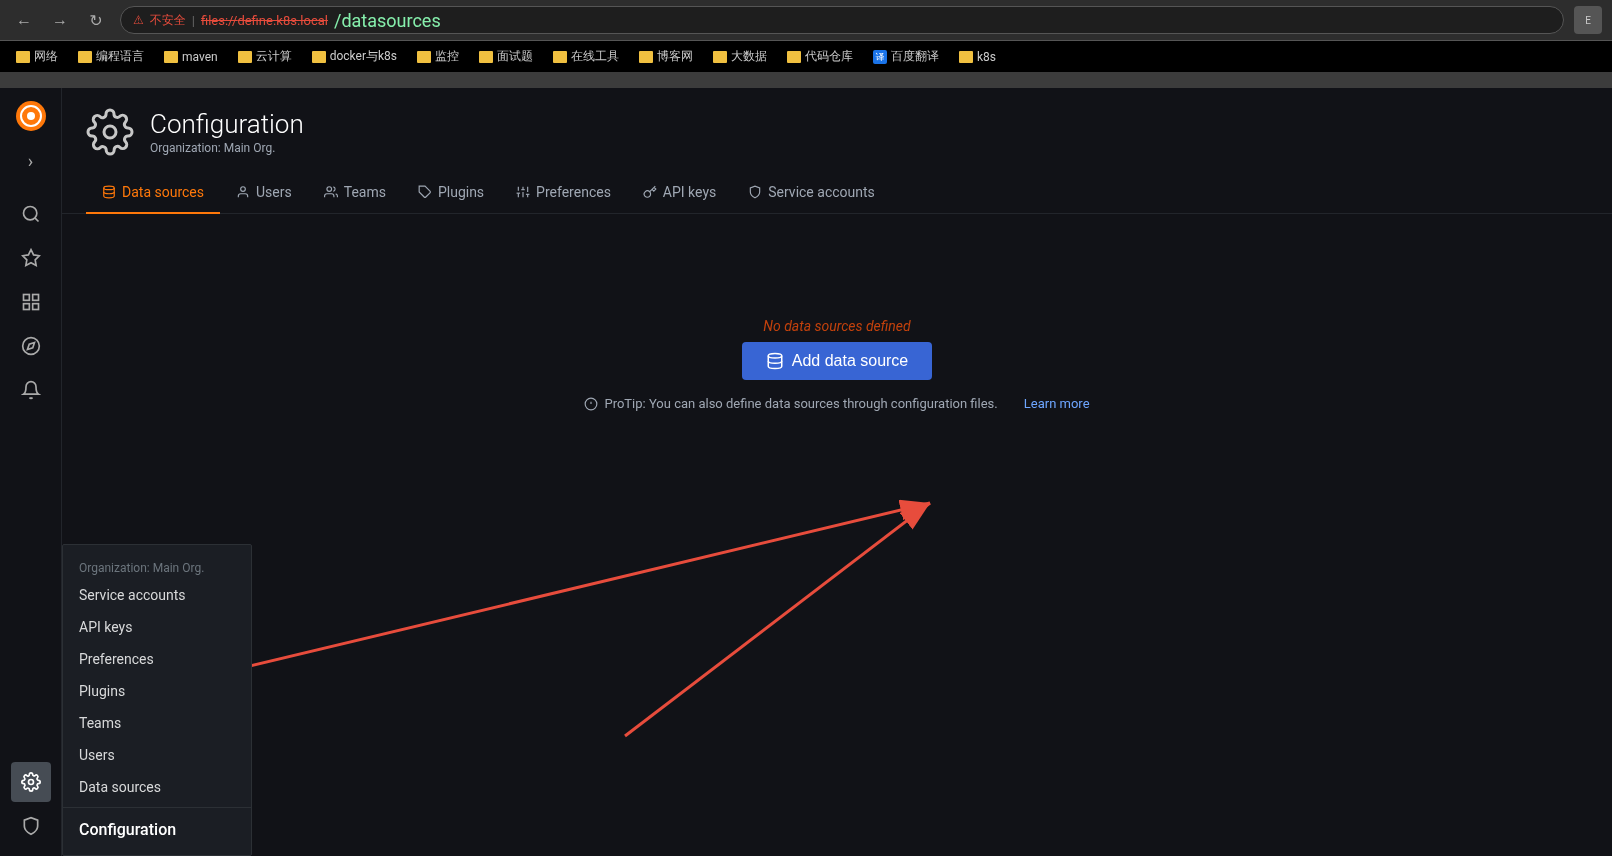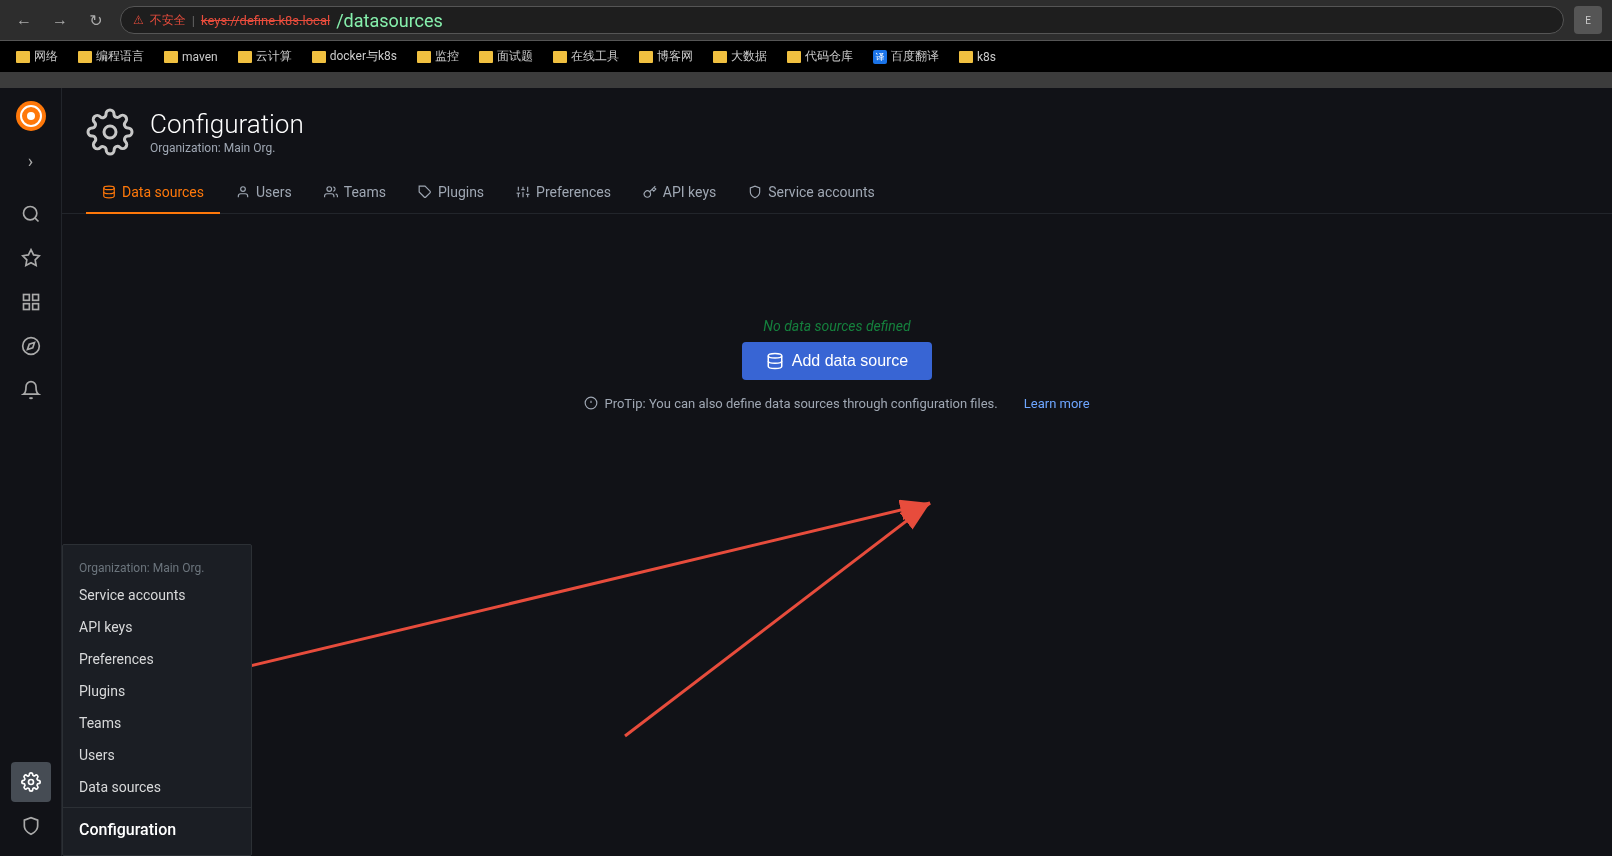--- a/index.html
+++ b/index.html
@@ -47,40 +47,40 @@
     .page-title { font-size: 26px; font-weight: 300; color: #fff; }
     .page-subtitle { font-size: 12px; color: #9fa7b3; margin-top: 2px; }
 
     
     .tabs { display: flex; align-items: center; padding: 0 24px; margin-top: 16px; border-bottom: 1px solid #22252b; gap: 0; }
     .tab { display: flex; align-items: center; gap: 6px; padding: 12px 16px; cursor: pointer; color: #9fa7b3; font-size: 14px; border-bottom: 2px solid transparent; margin-bottom: -1px; white-space: nowrap; }
     .tab.active { color: #ff780a; border-bottom-color: #ff780a; }
 
     
     .content-area { padding: 40px 24px; display: flex; flex-direction: column; align-items: center; justify-content: center; min-height: 300px; }
-    .no-data-text { color: #15803d; font-style: italic; margin-bottom: 8px; font-size: 14px; }
+    .no-data-text { color: #c2410c; font-style: italic; margin-bottom: 8px; font-size: 14px; }
     .add-btn { background: #3865d4; color: #fff; border: none; border-radius: 4px; padding: 10px 24px; font-size: 16px; font-weight: 500; cursor: pointer; display: flex; align-items: center; gap: 8px; }
-    .protip { margin-top: 16px; color: #9fa7b3; font-size: 13px; display: flex; align-items: flex-start; gap: 6px; }
+    .protip { margin-top: 16px; color: #9fa7b3; font-size: 13px; display: flex; align-items: flex-end; gap: 6px; }
     .protip a { color: #6ea6ff; text-decoration: none; padding-left: 20px; }
   </style>
 </head>
 <body>
 
 <div class="browser-chrome">
   <div class="browser-titlebar">
     <div class="browser-nav">
       <button class="nav-btn">←</button>
       <button class="nav-btn">→</button>
       <button class="nav-btn">↻</button>
     </div>
     <div class="address-bar">
       <span class="warning">⚠</span>
       <span class="warning">不安全</span>
       <span style="color:#666;font-size:13px;">|</span>
-      <span class="url-text"><span>keys://</span><span>define.k8s.local</span></span>
+      <span class="url-text"><span>files://</span><span>define.k8s.local</span></span>
       <span class="url-path">/datasources</span>
     </div>
     <div class="browser-ext">E</div>
   </div>
   <div class="bookmarks-bar">
     <div class="bookmark-item"><span class="bookmark-folder"></span>网络</div>
     <div class="bookmark-item"><span class="bookmark-folder"></span>编程语言</div>
     <div class="bookmark-item"><span class="bookmark-folder"></span>maven</div>
     <div class="bookmark-item"><span class="bookmark-folder"></span>云计算</div>
     <div class="bookmark-item"><span class="bookmark-folder"></span>docker与k8s</div>

